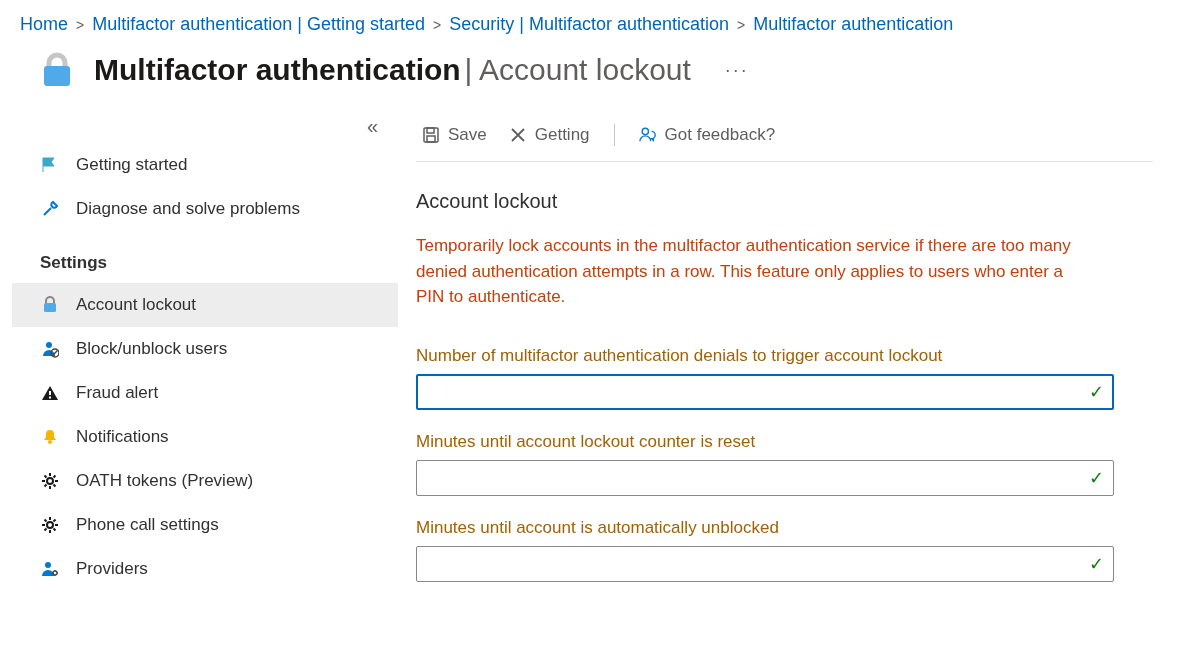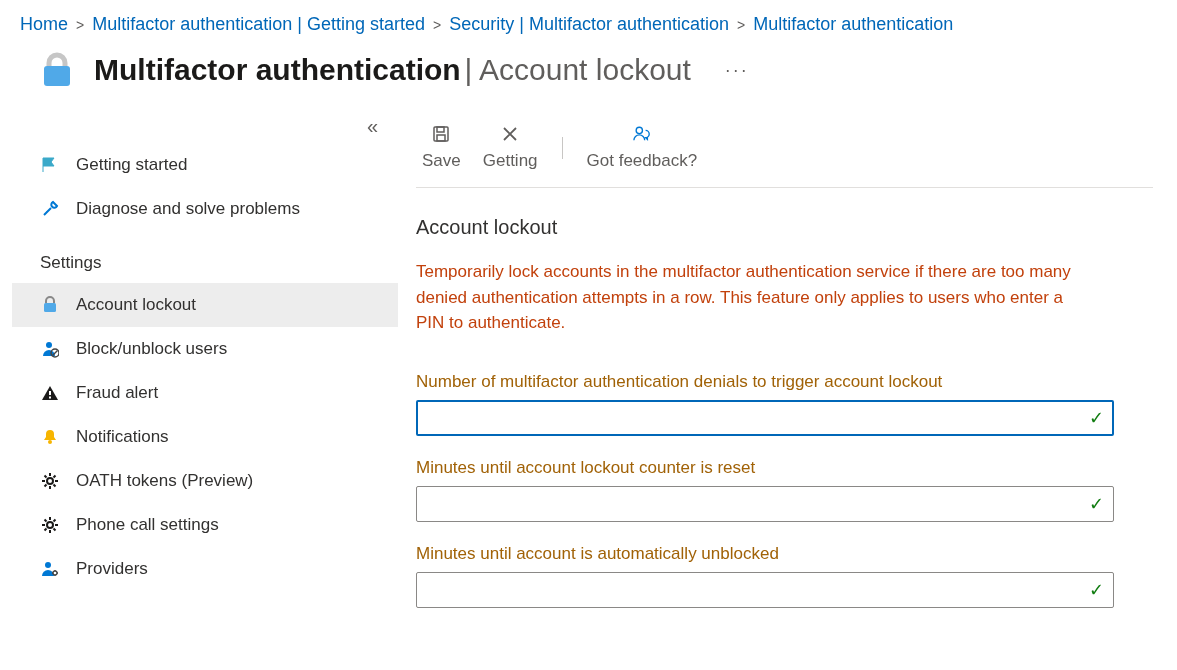--- a/index.html
+++ b/index.html
@@ -75,21 +75,21 @@
       padding: 12px 14px 12px 28px;
       font-size: 17px;
       color: #323130;
       cursor: pointer;
     }
     .nav-item .icon { width: 20px; height: 20px; display:flex; align-items:center; justify-content:center; }
     .nav-item.selected { background: #ededed; }
     .section-label {
       padding: 22px 14px 10px 28px;
       font-size: 17px;
-      font-weight: 400;
+      font-weight: 700;
       color: #323130;
     }
 
     
     .main { flex: 1; padding: 0 24px 0 18px; }
     .toolbar {
       display: flex;
       align-items: center;
       gap: 10px;
       padding: 6px 0 12px 0;
@@ -97,21 +97,20 @@
       margin-bottom: 28px;
     }
     .toolbar-btn {
       display: flex; align-items: center; gap: 8px;
       padding: 4px 6px;
       font-size: 17px;
       color: #605e5c;
       background: none; border: none;
       cursor: pointer;
       font-family: inherit;
-      flex-direction: column;
     }
     .toolbar-sep { width:1px; height:22px; background:#c8c6c4; margin: 0 8px; }
     .toolbar-btn .icon { width: 18px; height: 18px; display:flex; align-items:center; justify-content:center; }
 
     .content h2 {
       font-size: 20px;
       font-weight: 400;
       color: #323130;
       margin-bottom: 20px;
     }

